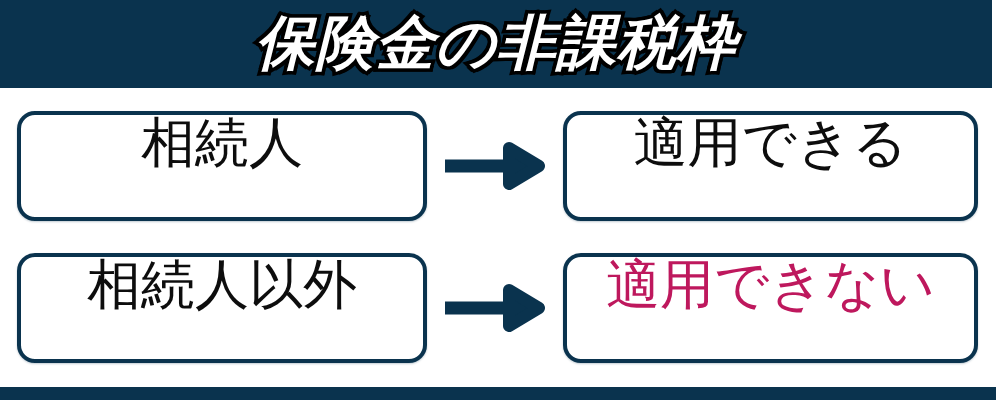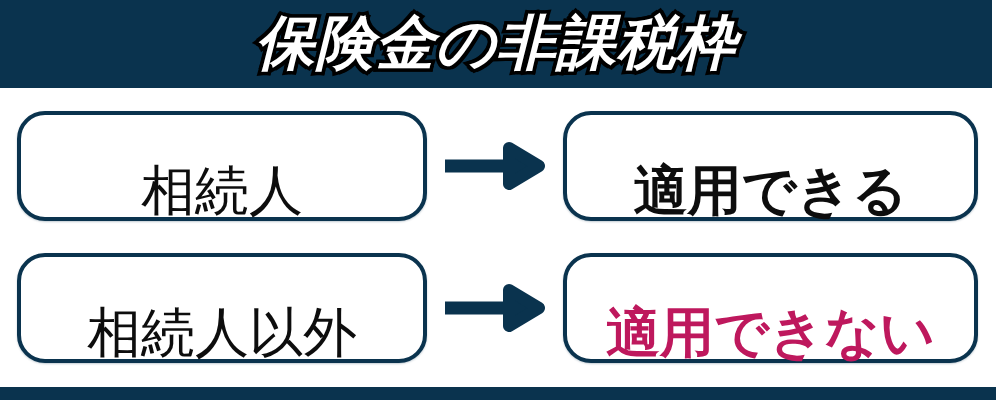--- a/index.html
+++ b/index.html
@@ -59,44 +59,44 @@
   }
   .row-1 { top: 111px; }
   .row-2 { top: 253px; padding-left: 10px; }
   .box {
     position: absolute;
     top: 0;
     height: 110px;
     box-sizing: border-box;
     background: #ffffff;
     border: 4px solid #0a334e;
-    border-radius: 28px;
+    border-radius: 18px;
     display: flex;
-    align-items: flex-end;
+    align-items: flex-start;
     justify-content: center;
     box-shadow: 0 1px 2px rgba(10, 51, 78, 0.25);
   }
   .condition-box {
     left: 17px;
     width: 410px;
   }
   .result-box {
     left: 563px;
     width: 415px;
   }
   .condition-text {
     font-size: 54px;
     font-weight: 500;
     color: #0d0d0d;
     line-height: 1;
     white-space: nowrap;
   }
   .result-text {
     font-size: 54px;
-    font-weight: 700;
+    font-weight: 400;
     color: #0d0d0d;
     line-height: 1;
     white-space: nowrap;
   }
   .result-text.negative {
     color: #be185d;
   }
   .arrow {
     position: absolute;
     left: 445px;

